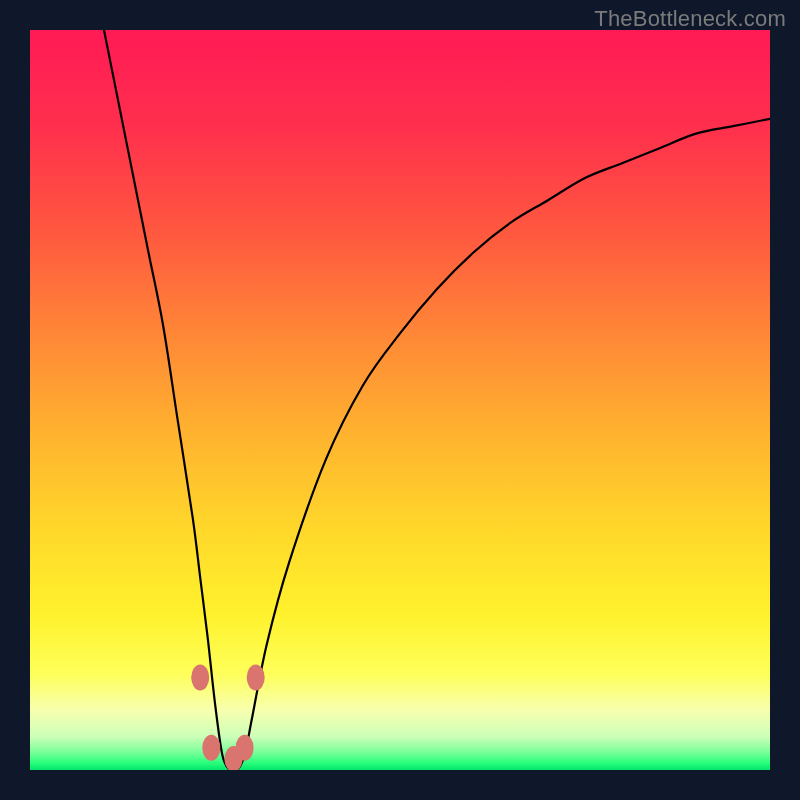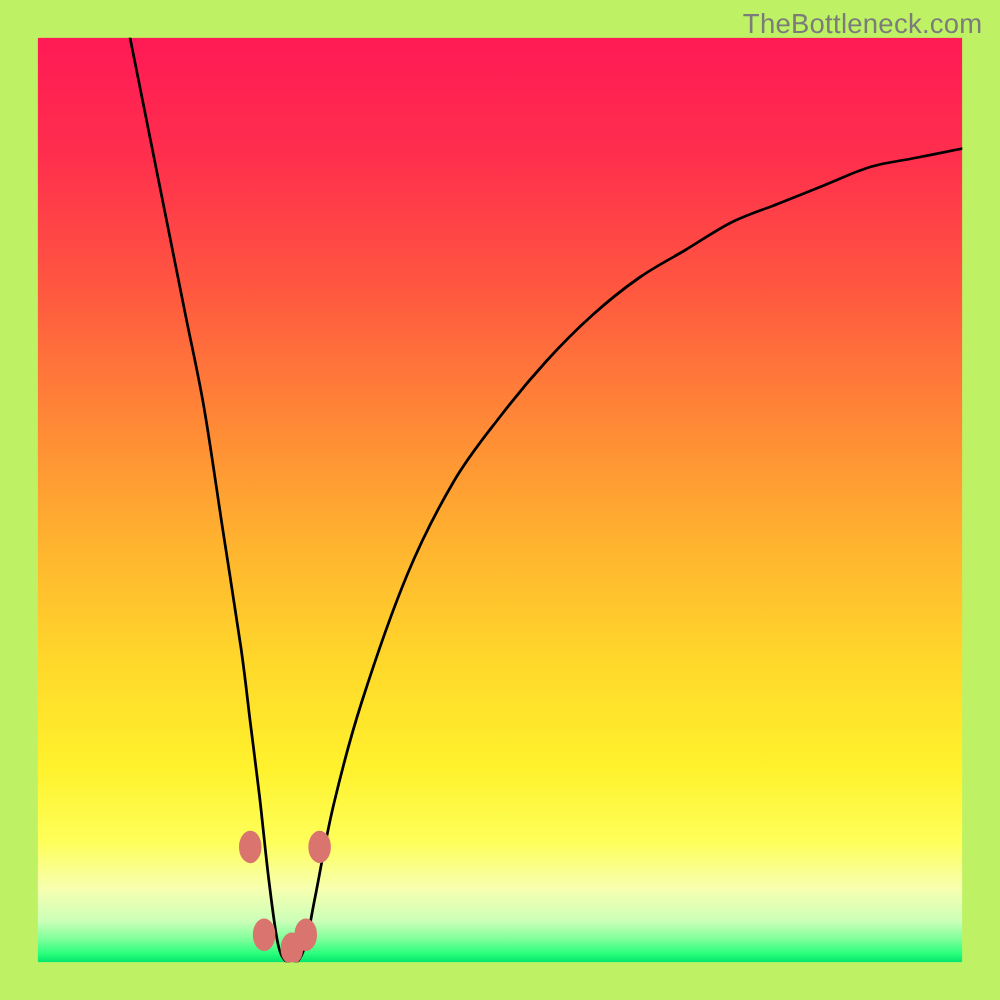--- a/index.html
+++ b/index.html
@@ -10,21 +10,21 @@
     background: #000;
     overflow: hidden;
     font-family: Arial, Helvetica, sans-serif;
   }
   .frame {
     position: absolute;
     left: 0;
     top: 0;
     width: 800px;
     height: 800px;
-    background: #bef264;
+    background: #0f172a;
   }
   .plot-area {
     position: absolute;
     left: 30px;
     top: 30px;
     width: 740px;
     height: 740px;
     overflow: hidden;
   }
   .gradient {

